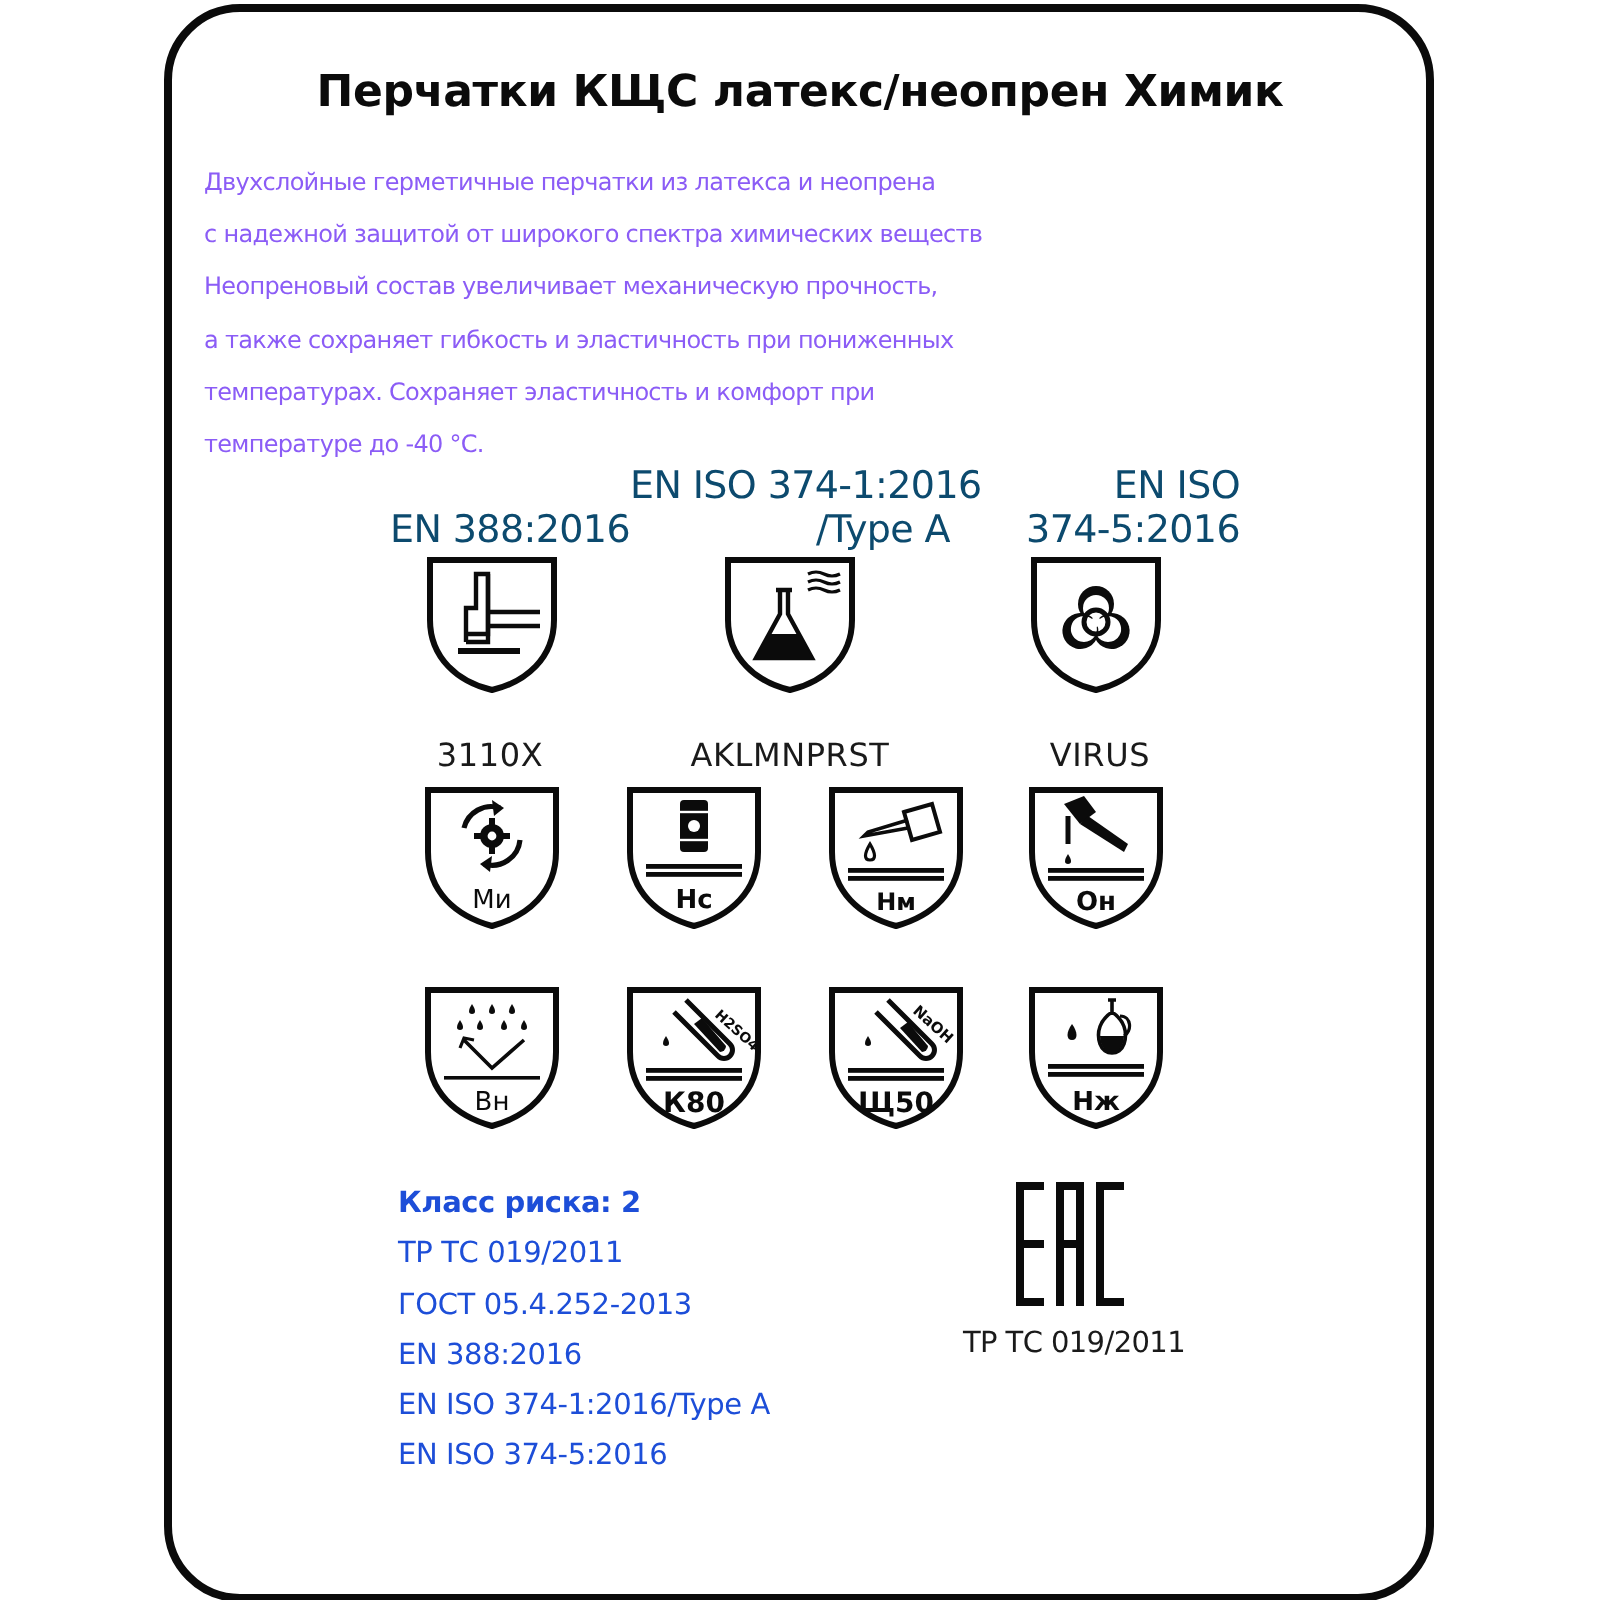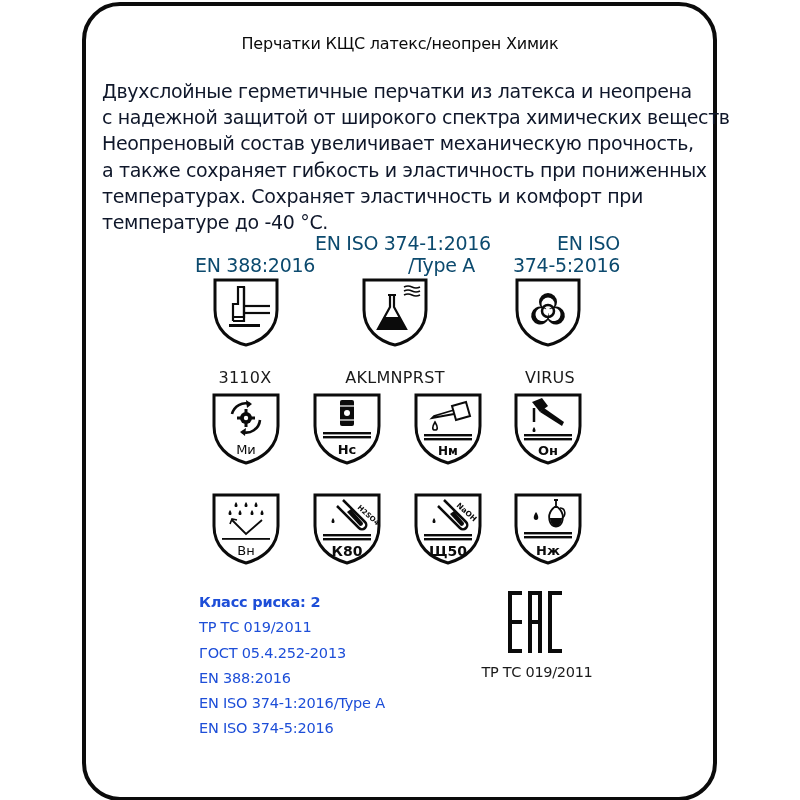--- a/index.html
+++ b/index.html
@@ -1,23 +1,23 @@
 <!DOCTYPE html>
 <html><head>
 <meta charset="utf-8">
 <style>
   html, body { margin:0; padding:0; }
   body { width:800px; height:800px; background:#ffffff; position:relative; overflow:hidden;
          font-family:"DejaVu Sans","Liberation Sans",sans-serif; color:#111; }
   .frame { position:absolute; left:82px; top:2px; width:627px; height:791px;
            border:4px solid #0b0b0b; border-radius:38px; }
   .title { position:absolute; left:0; width:800px; top:34px; text-align:center;
-           font-weight:normal; font-size:16px; letter-spacing:-0.2px; color:#0b0b0b; }
+           font-weight:bold; font-size:22px; letter-spacing:-0.2px; color:#0b0b0b; }
   .desc { position:absolute; left:102px; top:78px; width:600px; }
-  .desc div { font-size:19px; line-height:26.2px; white-space:nowrap; letter-spacing:-0.35px; color:#0f172a; }
+  .desc div { font-size:12px; line-height:26.2px; white-space:nowrap; letter-spacing:-0.35px; color:#8b5cf6; }
   .lbl { position:absolute; text-align:right; font-size:19px; line-height:22px; letter-spacing:-0.3px; color:#0c4a6e; white-space:nowrap; }
   .code { position:absolute; text-align:center; font-size:16px; letter-spacing:0.3px; color:#1a1a1a; white-space:nowrap;margin-top:12px; }
   .icon { position:absolute; }
   .icon svg { display:block; }
   .list { position:absolute; left:199px; top:590px; }
   .list div { font-size:14.5px; line-height:25.3px; white-space:nowrap; color:#1d4ed8; letter-spacing:-0.2px; }
   .list .bold { font-weight:bold; }
   .eac { position:absolute; left:508px; top:591px; }
   .eac-label { position:absolute; left:470px; width:134px; top:664px; text-align:center; font-size:14.5px; color:#1a1a1a; white-space:nowrap; letter-spacing:-0.3px; }
 </style>

